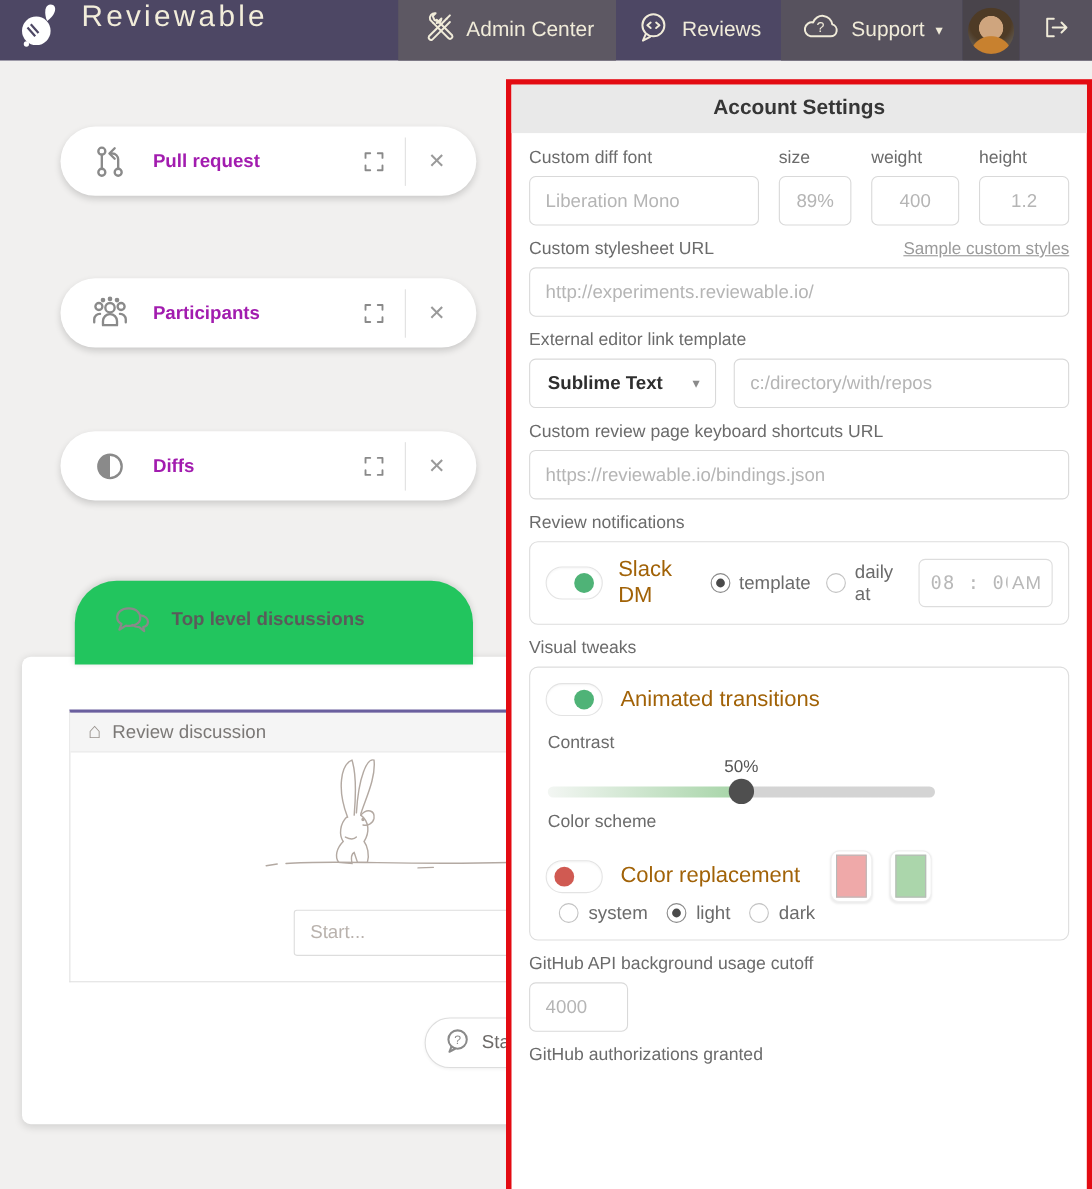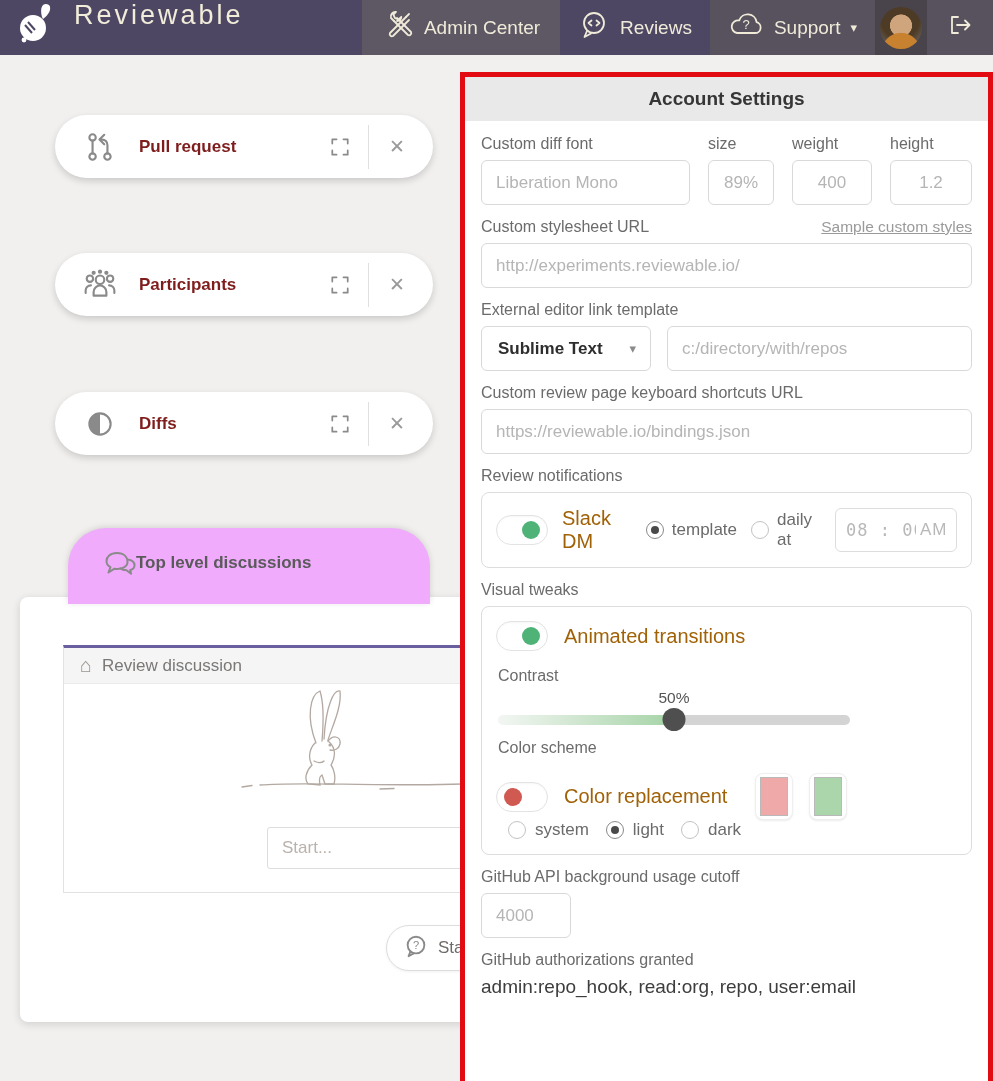--- a/index.html
+++ b/index.html
@@ -23,33 +23,33 @@
               radial-gradient(circle at 50% 44%, #cfa57e 0 34%, rgba(0,0,0,0) 36%),
               radial-gradient(circle at 48% 30%, #4e3b26 0 52%, #5d5347 70%);
             border:0; }
   .seg-logout { background:#57525e; padding:0 18px; }
   .caret { font-size:13px; }
 
   
   .pillcard { position:absolute; left:55px; width:378px; height:63px; background:#fff;
               border-radius:32px; box-shadow:0 3px 7px rgba(0,0,0,0.16);
               display:flex; align-items:center; padding:0 22px 0 28px; }
-  .pillcard .w-title { font-size:17px; font-weight:700; color:#7f1d1d; margin-left:22px; }
+  .pillcard .w-title { font-size:17px; font-weight:700; color:#a21caf; margin-left:22px; }
   .w-icon { width:34px; height:34px; flex:0 0 auto; }
   .w-actions { margin-left:auto; display:flex; align-items:center; }
   .iconbtn { width:28px; height:28px; display:flex; align-items:center; justify-content:center;
              color:#9a9a9a; cursor:pointer; }
   .v-divider { width:1px; height:44px; background:#e0e0e0; margin:0 14px; }
   .close-glyph { font-size:19px; color:#9a9a9a; }
 
   
   .disc-tab { position:absolute; left:68px; top:528px; width:362px; height:76px;
-              background:#f0abfc; border-radius:38px 38px 0 0;
+              background:#22c55e; border-radius:38px 38px 0 0;
               box-shadow:0 -1px 6px rgba(0,0,0,0.13);
-              display:flex; align-items:center; padding:0 0 6px 34px; }
+              display:flex; align-items:center; padding:0 0 6px 34px; gap:20px; }
   .disc-tab .w-title { font-size:17px; font-weight:700; color:#5a5a5a; }
   .disc-panel { position:absolute; left:20px; top:597px; width:953px; height:425px;
                 background:#fff; border-radius:8px; box-shadow:0 2px 8px rgba(0,0,0,0.14); }
   .review-card { position:absolute; left:63px; top:645px; width:600px; height:248px;
                  background:#fff; border:1px solid #e2e2e2; border-top:3px solid #6a5f9e; }
   .review-head { height:36px; background:#f5f5f5; border-bottom:1px solid #eaeaea;
                  display:flex; align-items:center; gap:10px; padding:0 16px;
                  font-size:17px; color:#7b7876; }
   .home-glyph { font-size:20px; color:#9a948f; }
   .rabbit-art { position:absolute; left:230px; top:683px; }
@@ -414,18 +414,17 @@
         </div>
       </div>
 
       <div class="f-row">
         <div class="f-label">GitHub API background usage cutoff</div>
         <input class="t-input" style="width: 90px;" placeholder="4000">
       </div>
 
       <div class="f-row">
         <div class="f-label">GitHub authorizations granted</div>
-        <div class="auth-value">admin:repo_hook, read:org, repo, user:email</div>
       </div>
 
     </div>
   </div>
 </div>
 
 </body></html>

